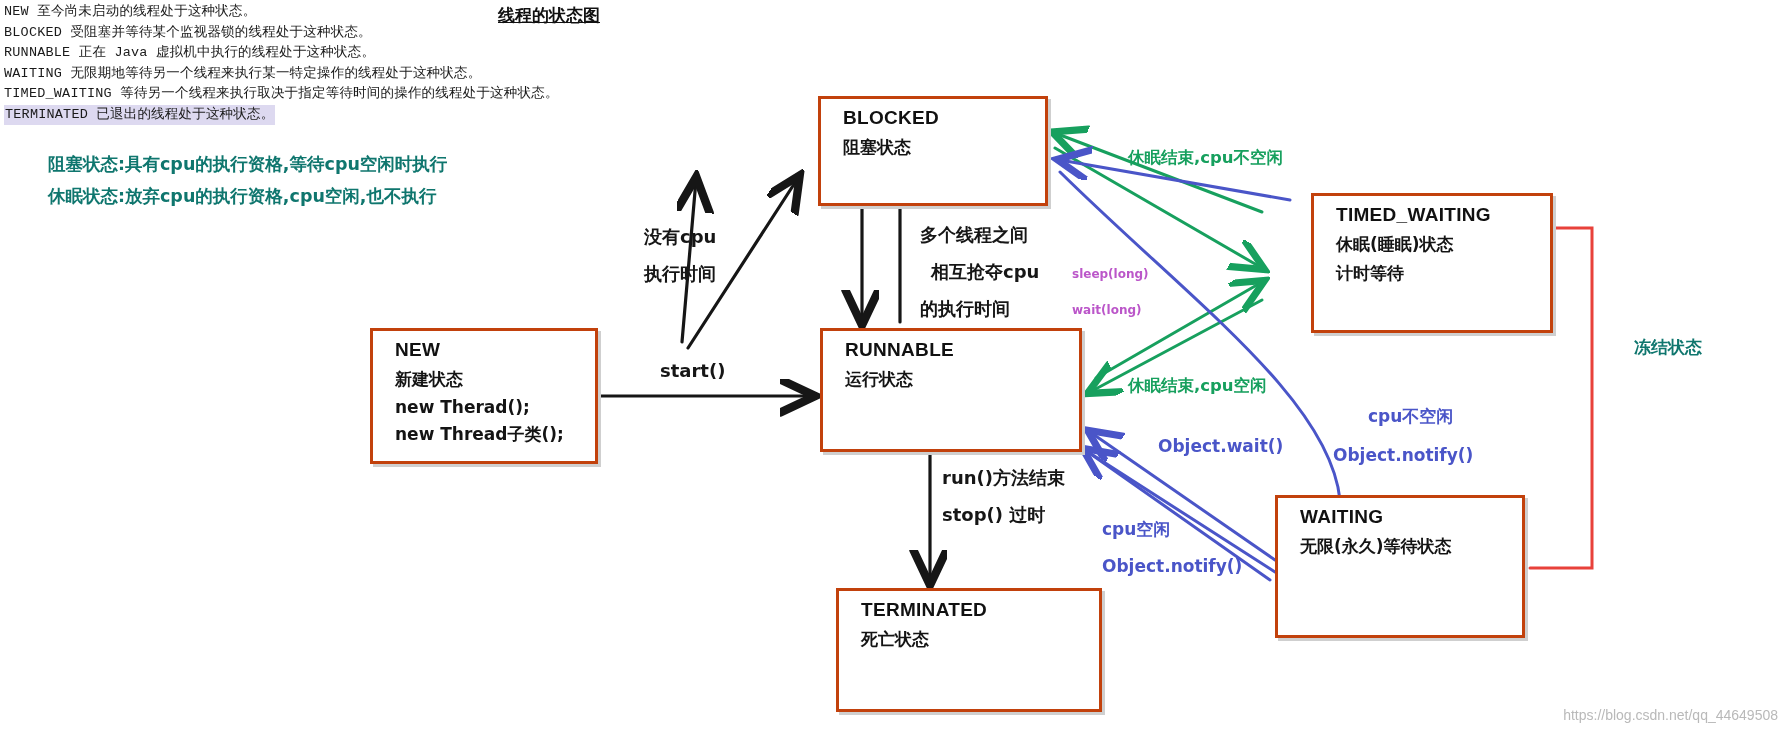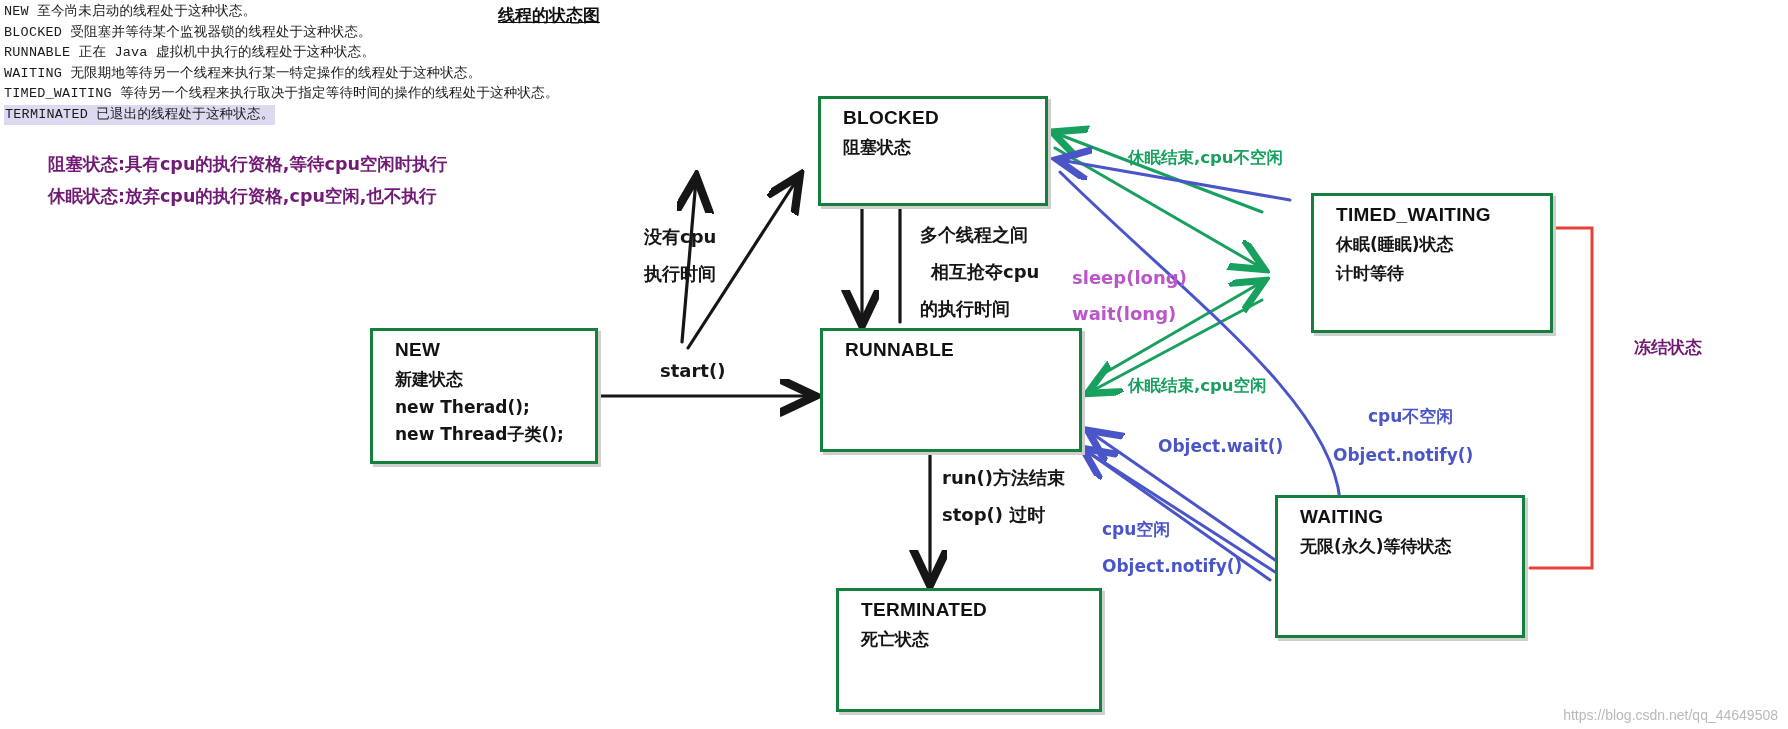--- a/index.html
+++ b/index.html
@@ -27,30 +27,30 @@
     position:absolute;left:0;top:4px;width:1788px;text-align:center;
     font-size:17px;font-weight:bold;color:#111;
     font-family:"DejaVu Sans","Liberation Sans",sans-serif;
     pointer-events:none;
     text-decoration:underline;
   }
   .title span{margin-left:-690px;}
 
   
   .rednote{
-    position:absolute;color:#701a75;font-weight:bold;font-size:17.5px;
+    position:absolute;color:#0f766e;font-weight:bold;font-size:17.5px;
     font-family:"DejaVu Sans","Liberation Sans",sans-serif;white-space:nowrap;padding-left:36px;
   }
   .rednote.n1{left:12px;top:152px;}
   .rednote.n2{left:12px;top:184px;}
   .rednote.frozen{left:1598px;top:336px;font-size:17px;}
 
   
   .sbox{
-    position:absolute;background:#ffffff;border:3px solid #15803d;
+    position:absolute;background:#ffffff;border:3px solid #c2410c;
     box-shadow:3px 3px 0 #cfcfcf;
     box-sizing:border-box;
     padding:8px 0 6px 22px;
   }
   .sbox .en{
     font-size:19px;font-weight:bold;color:#111;letter-spacing:.3px;
     font-family:"Liberation Sans","DejaVu Sans",sans-serif;
     margin-bottom:7px;white-space:nowrap;
   }
   .sbox .cn{
@@ -68,21 +68,21 @@
 
   
   .lbl{
     position:absolute;white-space:nowrap;font-weight:bold;
     font-family:"DejaVu Sans","Liberation Sans",sans-serif;
     pointer-events:none;
   }
   .lbl.black{color:#161616;font-size:18px;}
   .lbl.green{color:#17a05e;font-size:16.5px;}
   .lbl.blue {color:#4a55c8;font-size:17px;}
-  .lbl.mag  {color:#bb56c9;font-size:18px;}
+  .lbl.mag  {color:#bb56c9;font-size:12px;}
 
   .l-nocpu1 {left:644px;top:225px;}
   .l-nocpu2 {left:644px;top:262px;}
   .l-start  {left:660px;top:360px;}
   .l-many1  {left:920px;top:223px;}
   .l-many2  {left:920px;top:260px;margin-left:11px;}
   .l-many3  {left:920px;top:297px;}
   .l-run1   {left:942px;top:466px;}
   .l-run2   {left:942px;top:503px;}
 
@@ -184,20 +184,21 @@
 
   <div class="sbox" id="box-new">
     <div class="en">NEW</div>
     <div class="cn">新建状态</div>
     <div class="cn">new Therad();</div>
     <div class="cn">new Thread子类();</div>
   </div>
 
   <div class="sbox" id="box-runnable">
     <div class="en">RUNNABLE</div>
+    <div class="cn">运行状态</div>
   </div>
 
   <div class="sbox" id="box-waiting">
     <div class="en">WAITING</div>
     <div class="cn">无限(永久)等待状态</div>
   </div>
 
   <div class="sbox" id="box-terminated">
     <div class="en">TERMINATED</div>
     <div class="cn">死亡状态</div>

